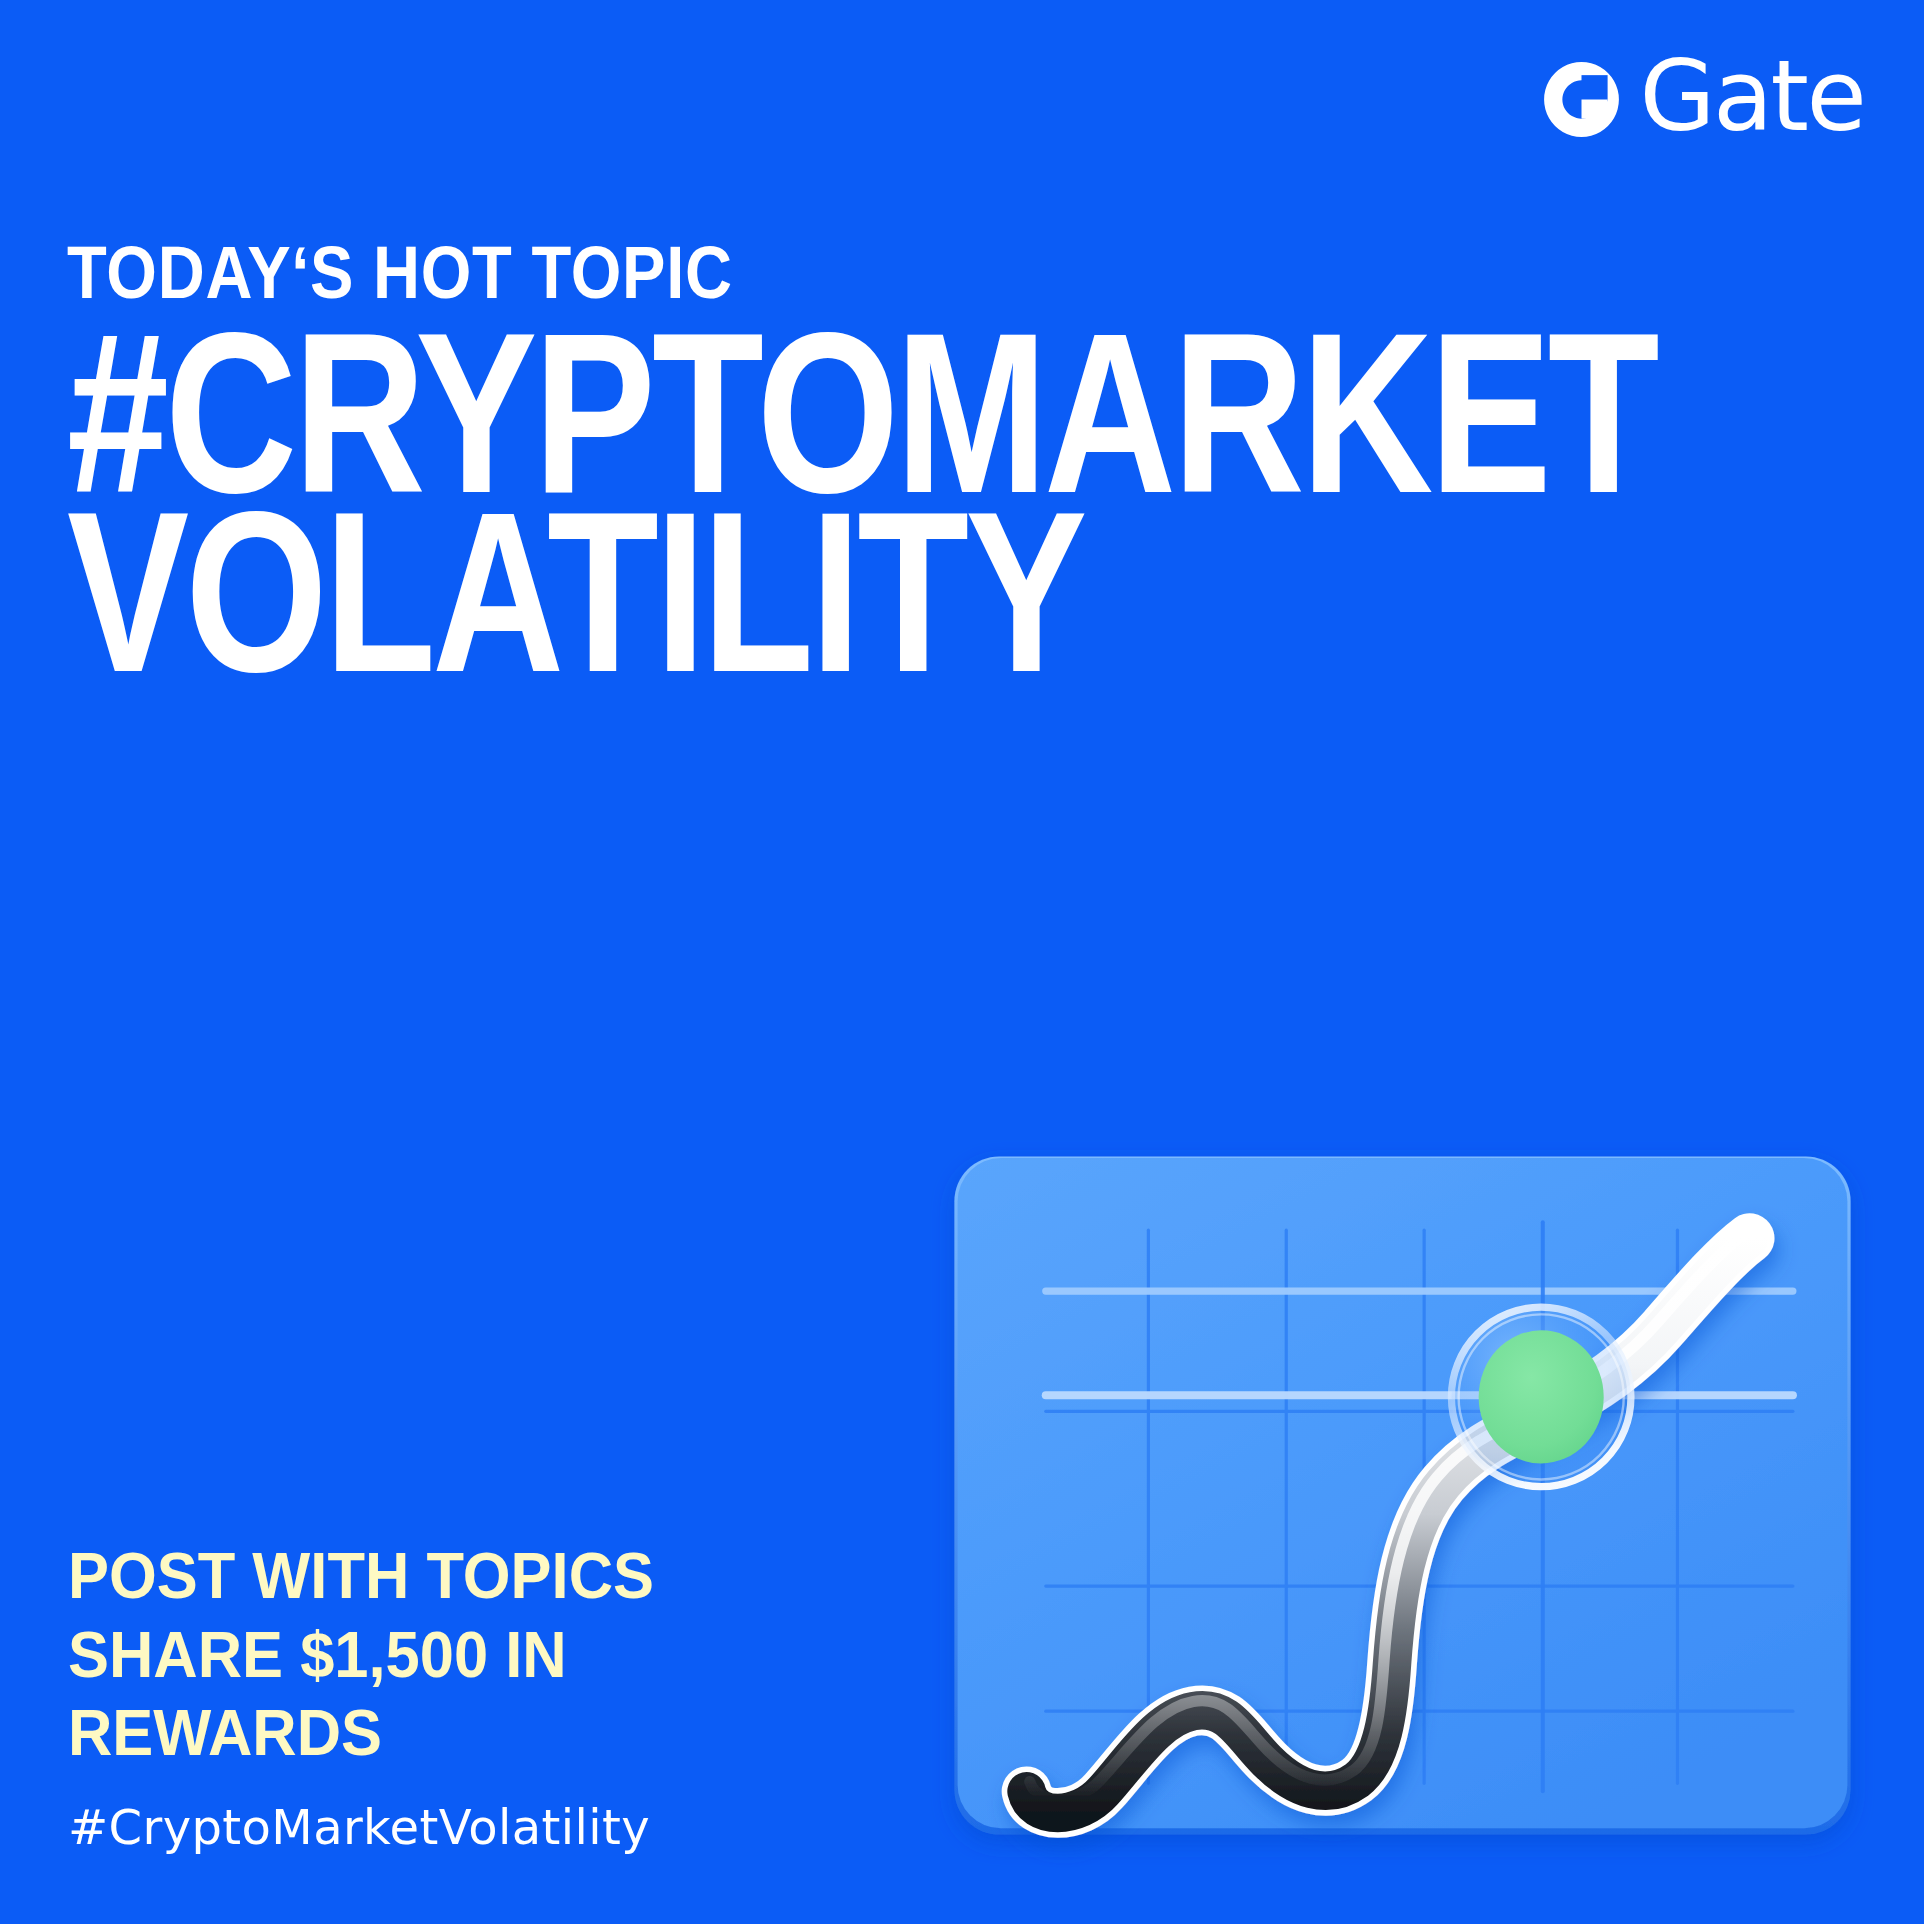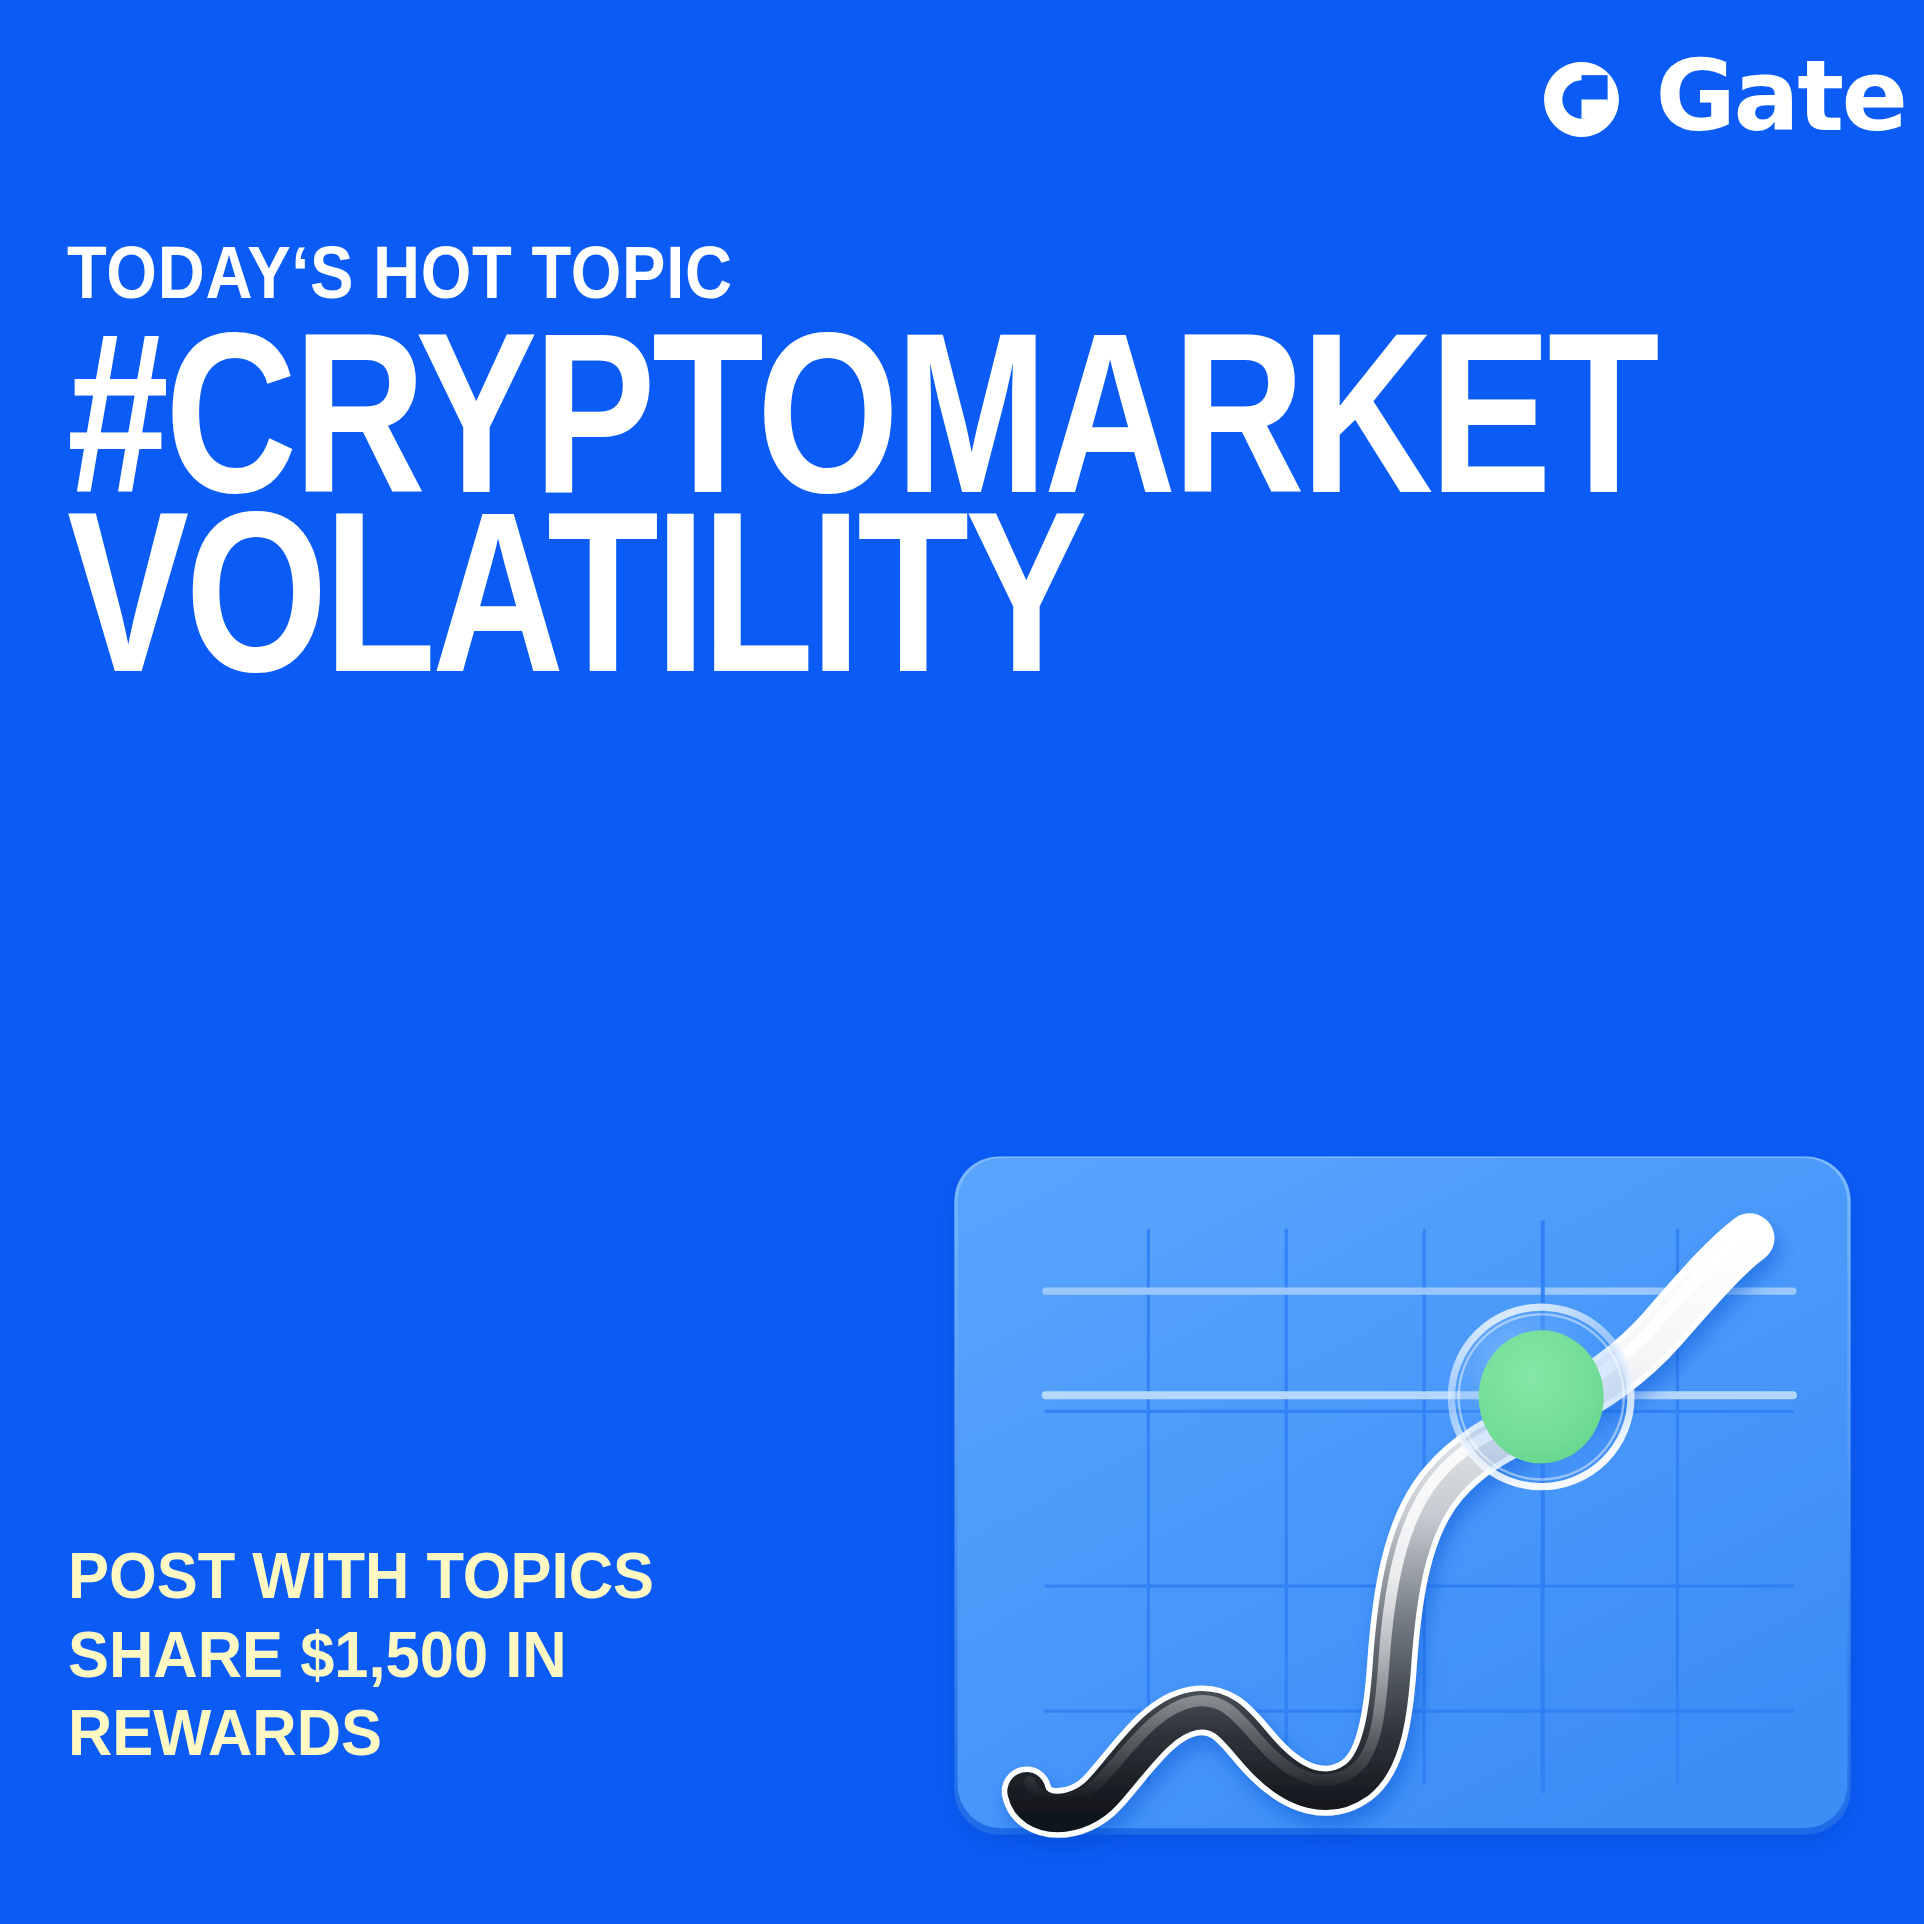--- a/index.html
+++ b/index.html
@@ -13,24 +13,23 @@
   #stage{position:absolute;inset:0;width:1925px;height:1925px;overflow:hidden;}
 
   
   .brand{
     position:absolute;left:1538px;top:50px;
     display:flex;align-items:center;gap:14.4px;
   }
   .brand-mark{width:87px;height:87px;display:block;flex:0 0 auto;}
   .brand-word{
     font-family:"DejaVu Sans", sans-serif;
-    font-size:98px;font-weight:700;color:#FFFFFF;
+    font-size:98px;font-weight:400;color:#FFFFFF;
     letter-spacing:-2.4px;line-height:1;
     transform:translateY(-3.2px);
-    margin-left:16px;
   }
 
   
   .eyebrow{
     position:absolute;left:67px;top:236px;
     font-family:"Liberation Sans", sans-serif;
     font-size:74px;font-weight:700;color:#FFFFFF;
     letter-spacing:0.8px;line-height:1;
     transform:scaleX(0.88);transform-origin:left center;
     white-space:nowrap;
@@ -112,20 +111,21 @@
     <span class="hero-line l1">#CRYPTOMARKET</span>
     <span class="hero-line l2">VOLATILITY</span>
   </div>
 
   <div class="cta">
     <span>POST WITH TOPICS</span>
     <span>SHARE $1,500 IN</span>
     <span>REWARDS</span>
   </div>
 
+  <div class="hashtag">#CryptoMarketVolatility</div>
 
   <div class="illus">
     <svg viewBox="0 0 1146 862" aria-hidden="true">
       <defs>
         <linearGradient id="panelGrad" x1="0" y1="0" x2="0.7" y2="1">
           <stop offset="0%" stop-color="#5AA5FC"></stop>
           <stop offset="45%" stop-color="#4C9BFB"></stop>
           <stop offset="100%" stop-color="#3C8DF7"></stop>
         </linearGradient>
         <linearGradient id="panelEdge" x1="0" y1="0" x2="0" y2="1">

